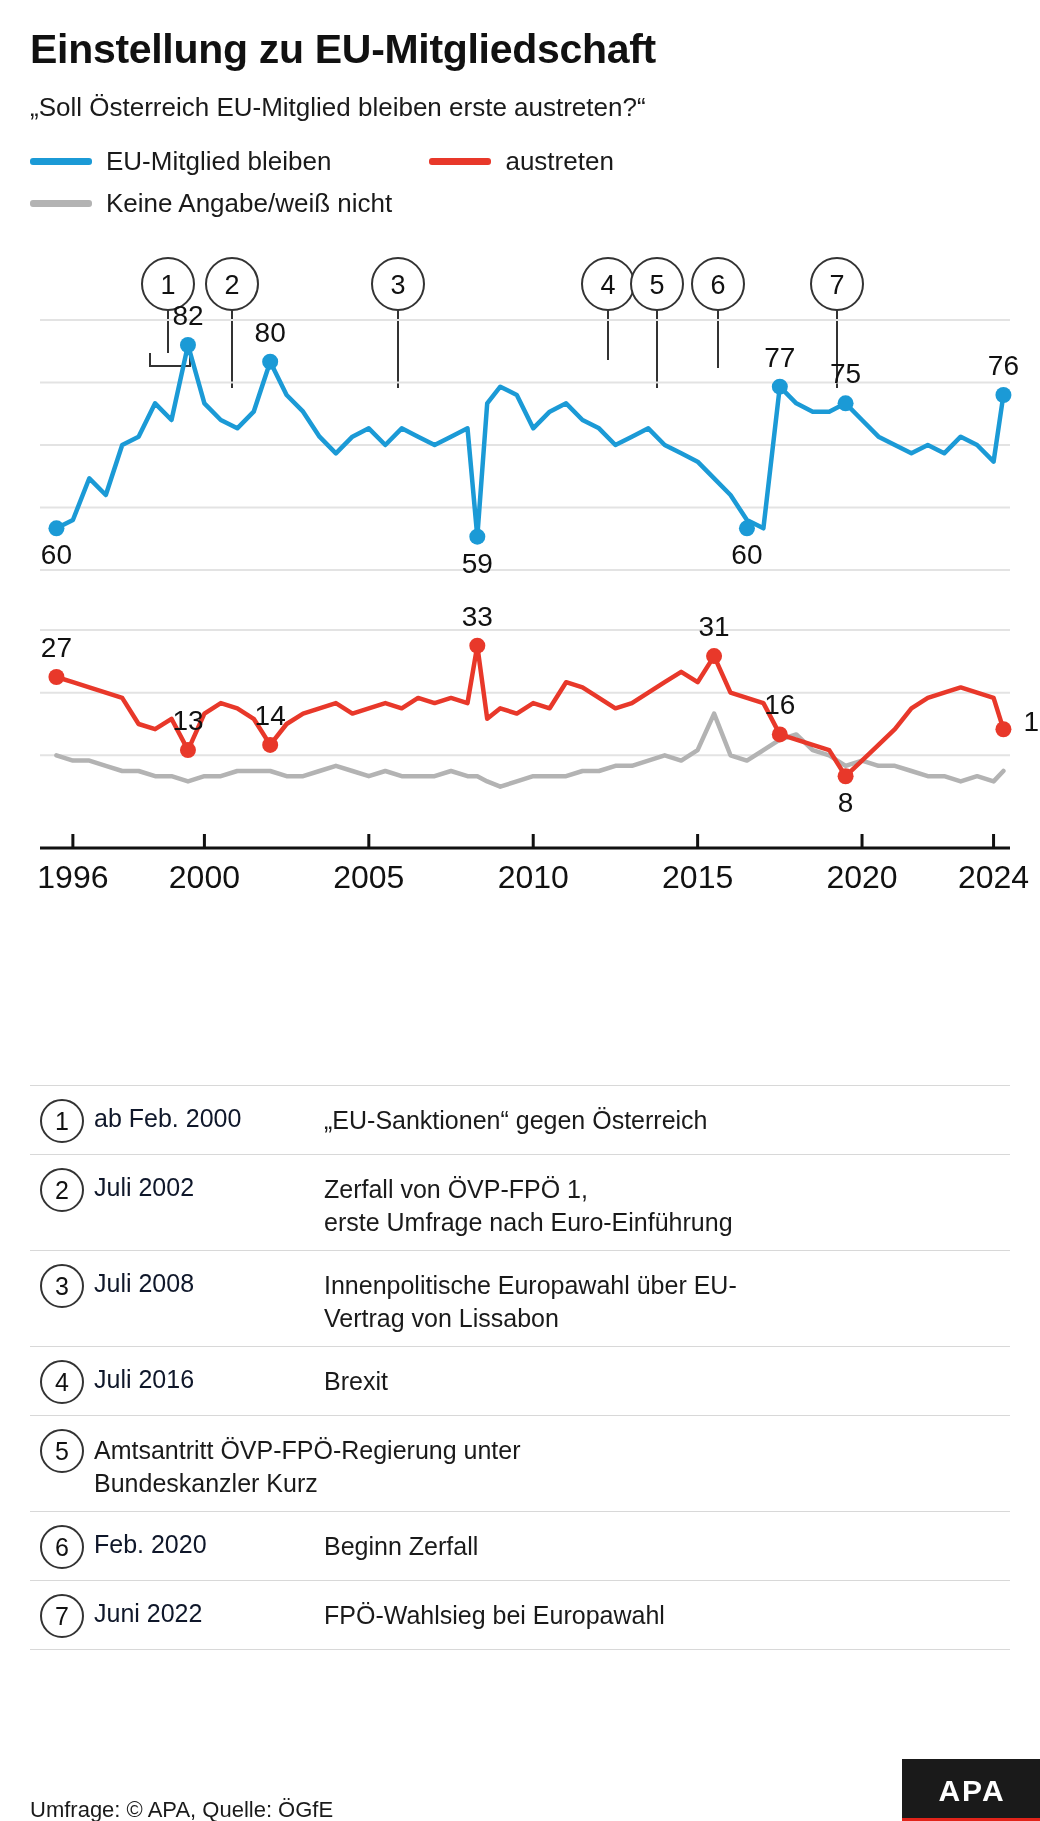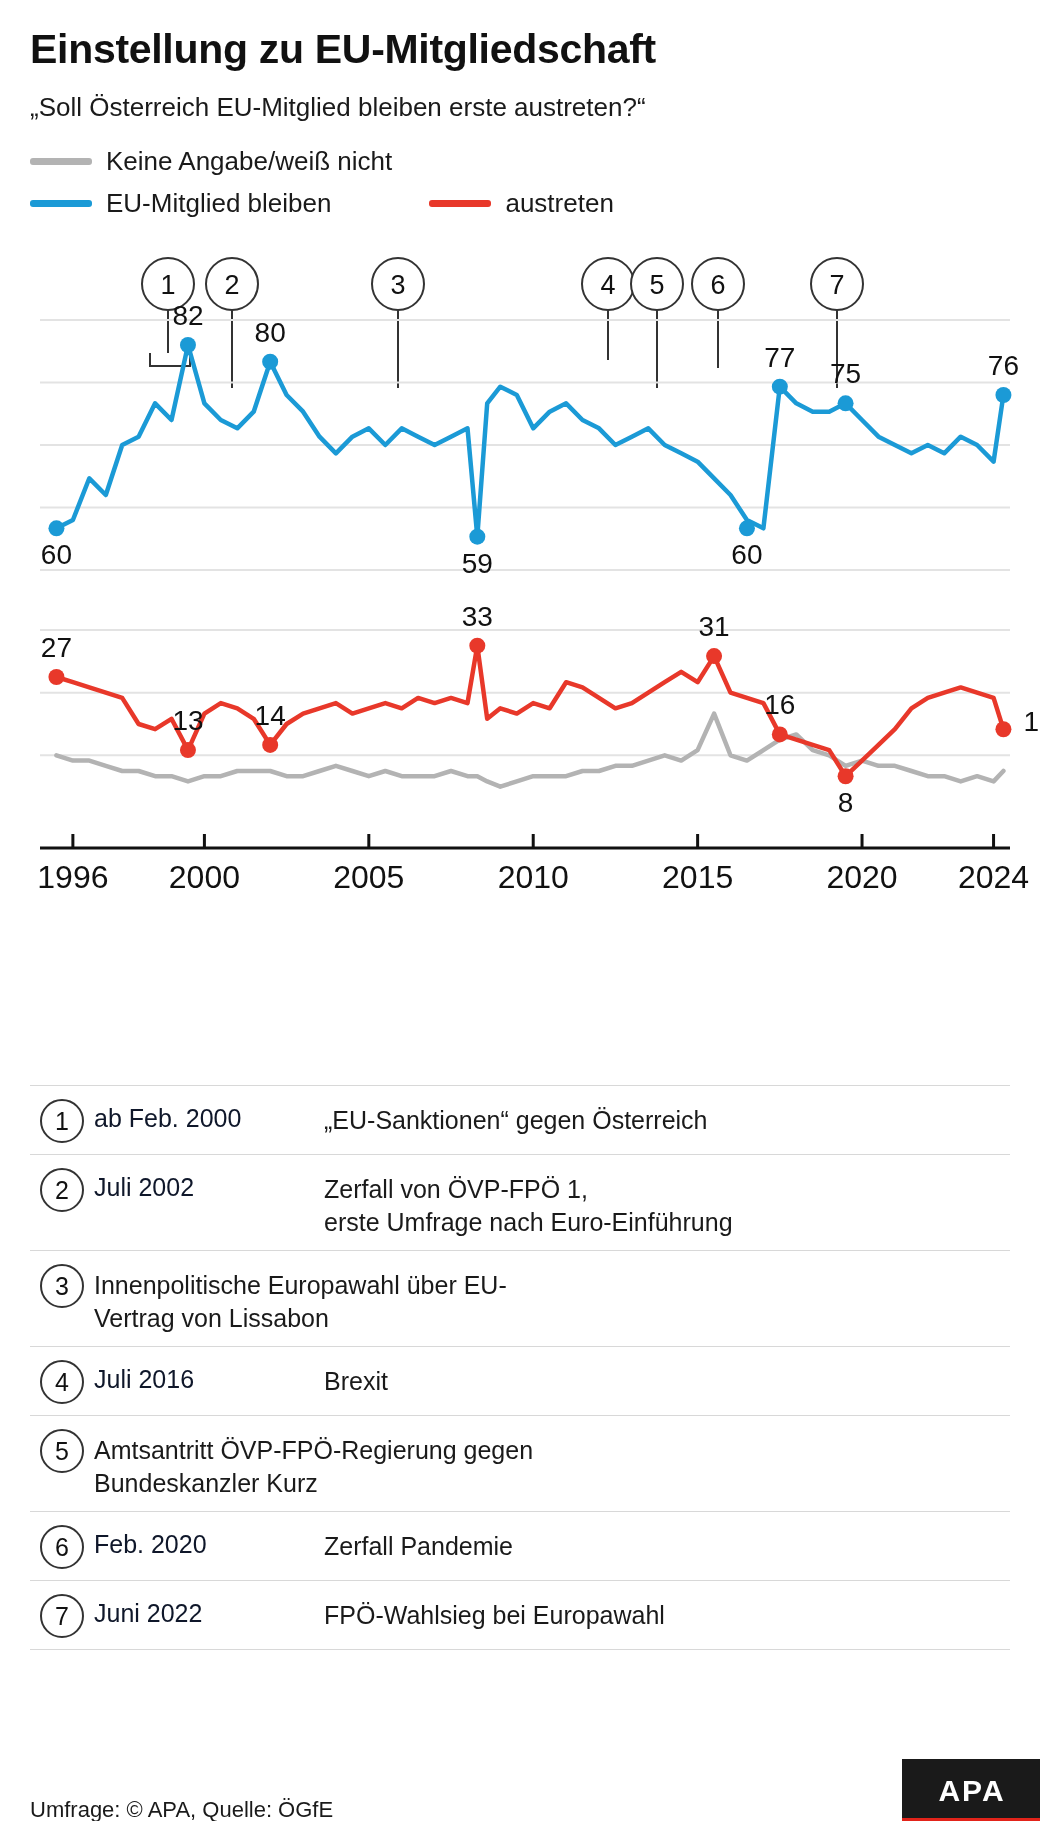--- a/index.html
+++ b/index.html
@@ -165,32 +165,32 @@
 <body>
 
 <div class="page">
 
   <div class="title">Einstellung zu EU-Mitgliedschaft</div>
   <div class="subtitle">„Soll Österreich EU-Mitglied bleiben erste austreten?“</div>
 
   <div class="legend">
     <div class="legend-row">
       <div class="legend-item">
-        <span class="legend-swatch" style="background:#b3b3b3"></span>
-        <span class="legend-label">Keine Angabe/weiß nicht</span>
+        <span class="legend-swatch" style="background:#1b9ad6"></span>
+        <span class="legend-label">EU-Mitglied bleiben</span>
+      </div>
+      <div class="legend-item second">
+        <span class="legend-swatch" style="background:#e8382a"></span>
+        <span class="legend-label">austreten</span>
       </div>
     </div>
     <div class="legend-row">
       <div class="legend-item">
-        <span class="legend-swatch" style="background:#1b9ad6"></span>
-        <span class="legend-label">EU-Mitglied bleiben</span>
-      </div>
-      <div class="legend-item second">
-        <span class="legend-swatch" style="background:#e8382a"></span>
-        <span class="legend-label">austreten</span>
+        <span class="legend-swatch" style="background:#b3b3b3"></span>
+        <span class="legend-label">Keine Angabe/weiß nicht</span>
       </div>
     </div>
   </div>
 
   <div class="chart-wrap">
     <svg class="chart" id="chart-svg" width="1040" height="680" viewBox="0 0 1040 680">
         <g>
           <circle cx="168" cy="46" r="26" fill="#ffffff" stroke="#333333" stroke-width="2"></circle>
           <text x="168" y="56" text-anchor="middle" font-size="27" fill="#111111" font-family="&quot;Liberation Sans&quot;, sans-serif">1</text>
         </g>
@@ -300,43 +300,44 @@
           <div class="circle-num">2</div>
         </div>
         <div class="note-date">Juli 2002</div>
         <div class="note-text">Zerfall von ÖVP-FPÖ 1,
 erste Umfrage nach Euro-Einführung</div>
       </div>
       <div class="note-row">
         <div class="note-num">
           <div class="circle-num">3</div>
         </div>
+        <div class="note-date">Juli 2008</div>
         <div class="note-text">Innenpolitische Europawahl über EU-
 Vertrag von Lissabon</div>
       </div>
       <div class="note-row">
         <div class="note-num">
           <div class="circle-num">4</div>
         </div>
         <div class="note-date">Juli 2016</div>
         <div class="note-text">Brexit</div>
       </div>
       <div class="note-row">
         <div class="note-num">
           <div class="circle-num">5</div>
         </div>
-        <div class="note-text">Amtsantritt ÖVP-FPÖ-Regierung gegen
+        <div class="note-text">Amtsantritt ÖVP-FPÖ-Regierung unter
 Bundeskanzler Kurz</div>
       </div>
       <div class="note-row">
         <div class="note-num">
           <div class="circle-num">6</div>
         </div>
         <div class="note-date">Feb. 2020</div>
-        <div class="note-text">Zerfall Pandemie</div>
+        <div class="note-text">Beginn Zerfall</div>
       </div>
       <div class="note-row">
         <div class="note-num">
           <div class="circle-num">7</div>
         </div>
         <div class="note-date">Juni 2022</div>
         <div class="note-text">FPÖ-Wahlsieg bei Europawahl</div>
       </div>
     </div>
 

